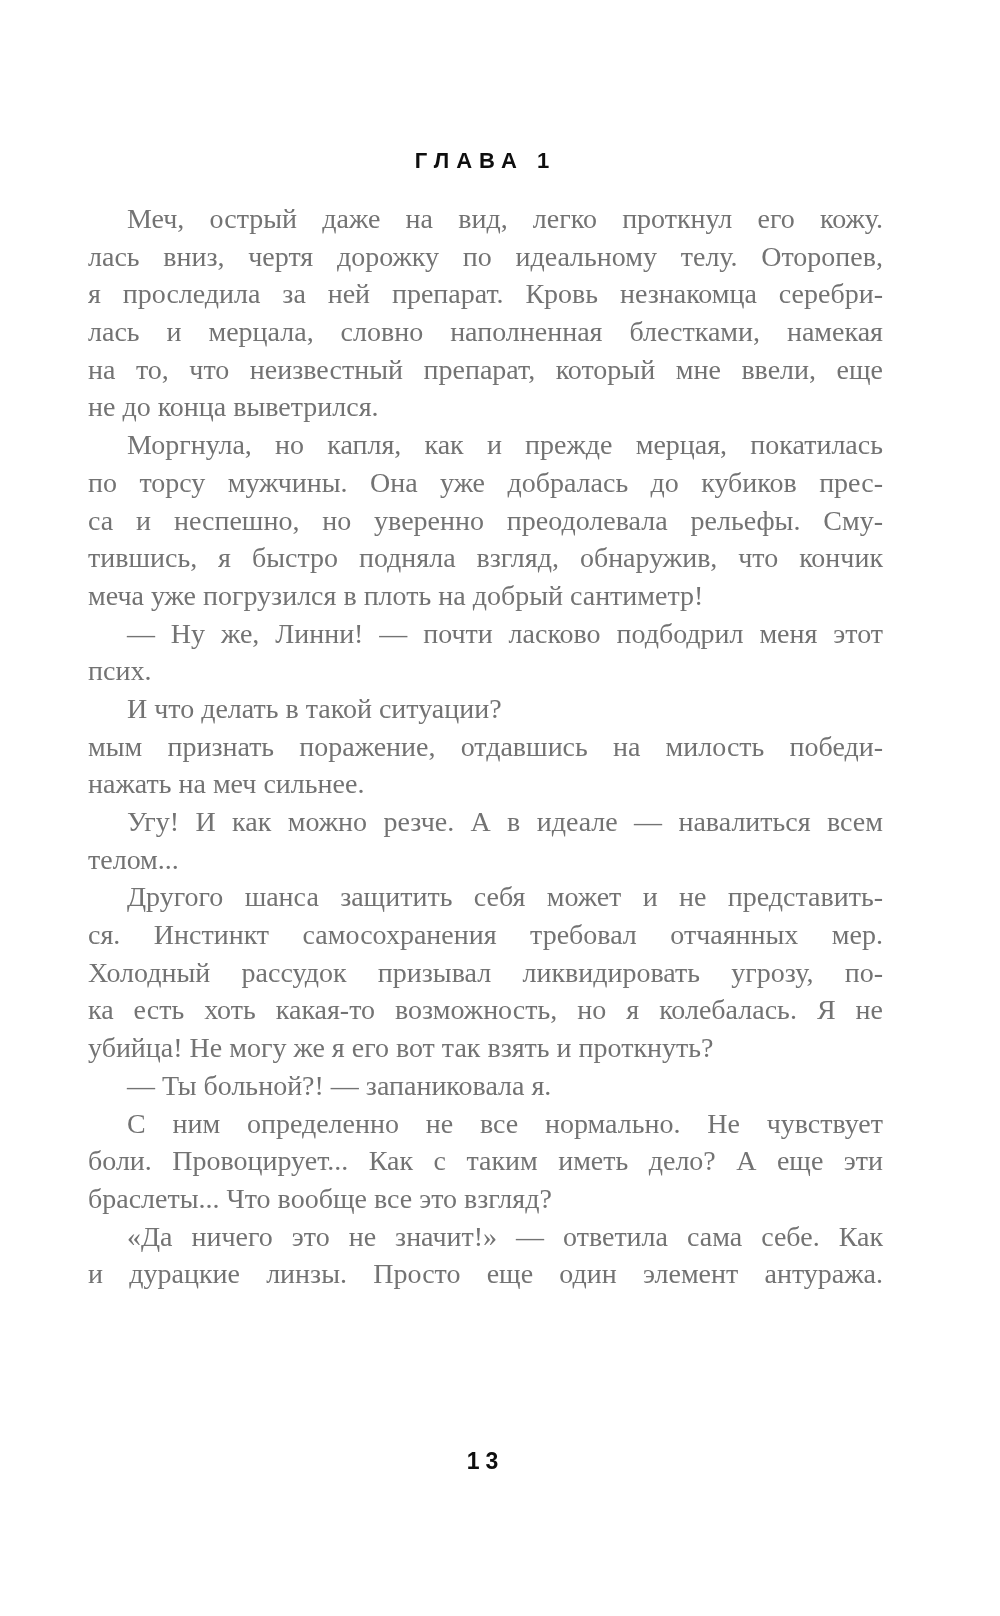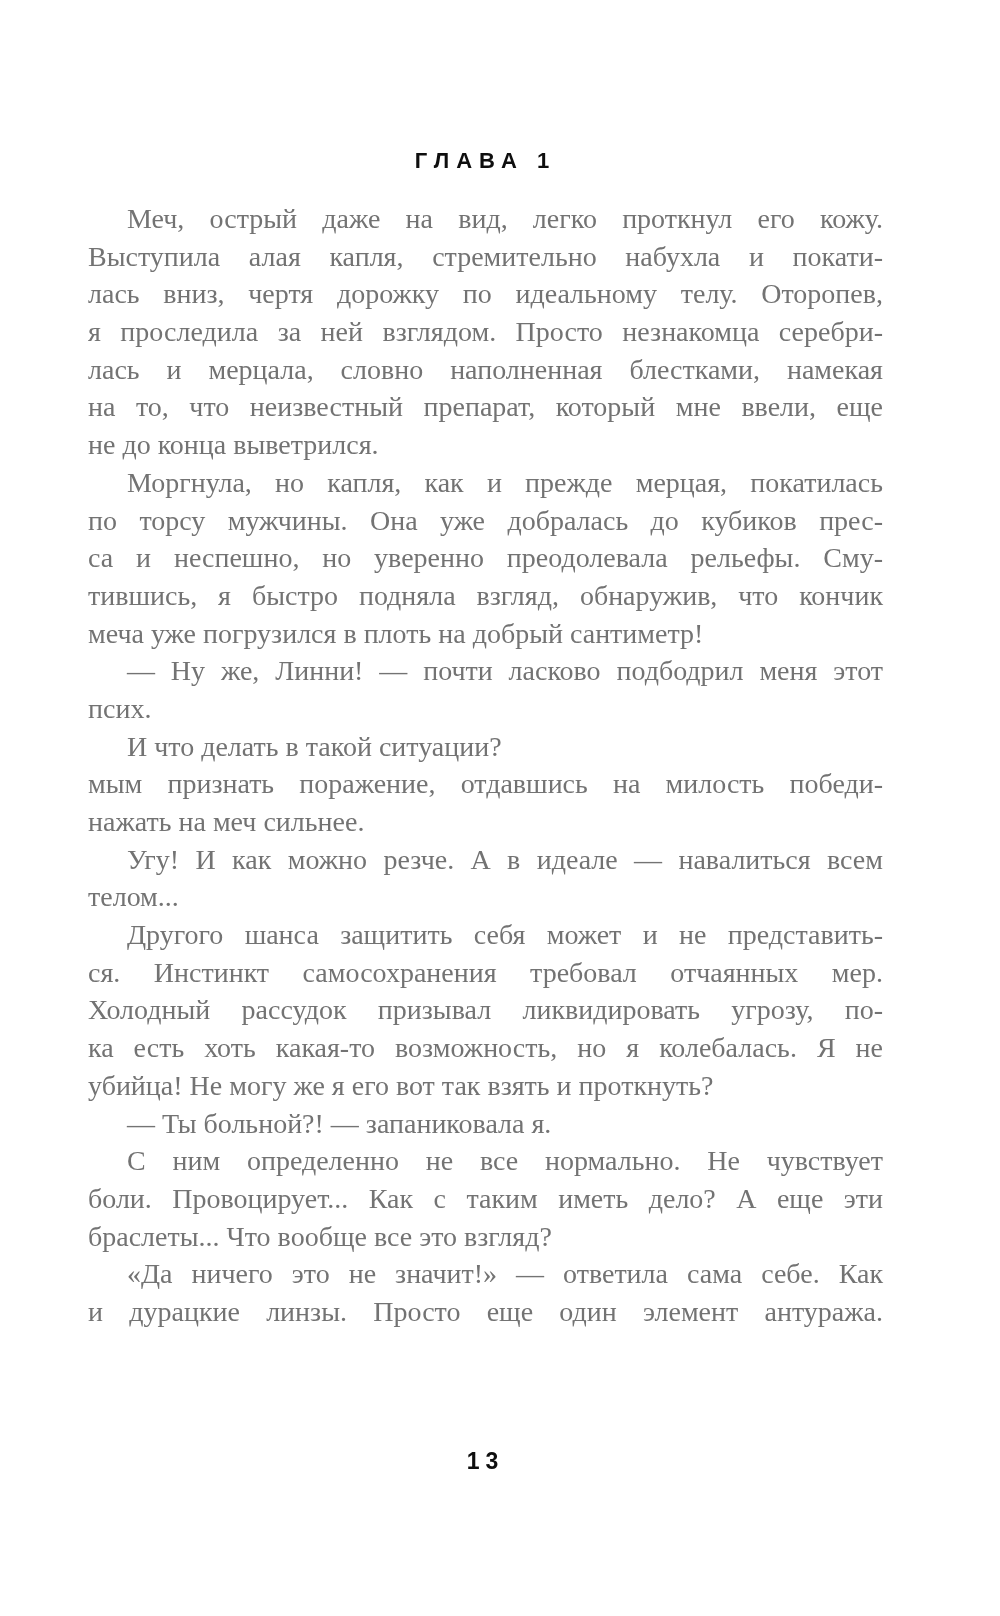--- a/index.html
+++ b/index.html
@@ -60,23 +60,22 @@
 </style>
 </head>
 <body>
 
 <div class="page">
   <div class="chapter-title">ГЛАВА 1</div>
 
   <div class="body-text">
       <div class="para">
         <div class="line indent">Меч, острый даже на вид, легко проткнул его кожу.</div>
-        <div class="line">Выступила алая капля, стремительно набухла и покати-</div>
         <div class="line">лась вниз, чертя дорожку по идеальному телу. Оторопев,</div>
-        <div class="line">я проследила за ней взглядом. Просто незнакомца серебри-</div>
+        <div class="line">я проследила за ней препарат. Кровь незнакомца серебри-</div>
         <div class="line">лась и мерцала, словно наполненная блестками, намекая</div>
         <div class="line">на то, что неизвестный препарат, который мне ввели, еще</div>
         <div class="line endline">не до конца выветрился.</div>
       </div>
       <div class="para">
         <div class="line indent">Моргнула, но капля, как и прежде мерцая, покатилась</div>
         <div class="line">по торсу мужчины. Она уже добралась до кубиков прес-</div>
         <div class="line">са и неспешно, но уверенно преодолевала рельефы. Сму-</div>
         <div class="line">тившись, я быстро подняла взгляд, обнаружив, что кончик</div>
         <div class="line endline">меча уже погрузился в плоть на добрый сантиметр!</div>

